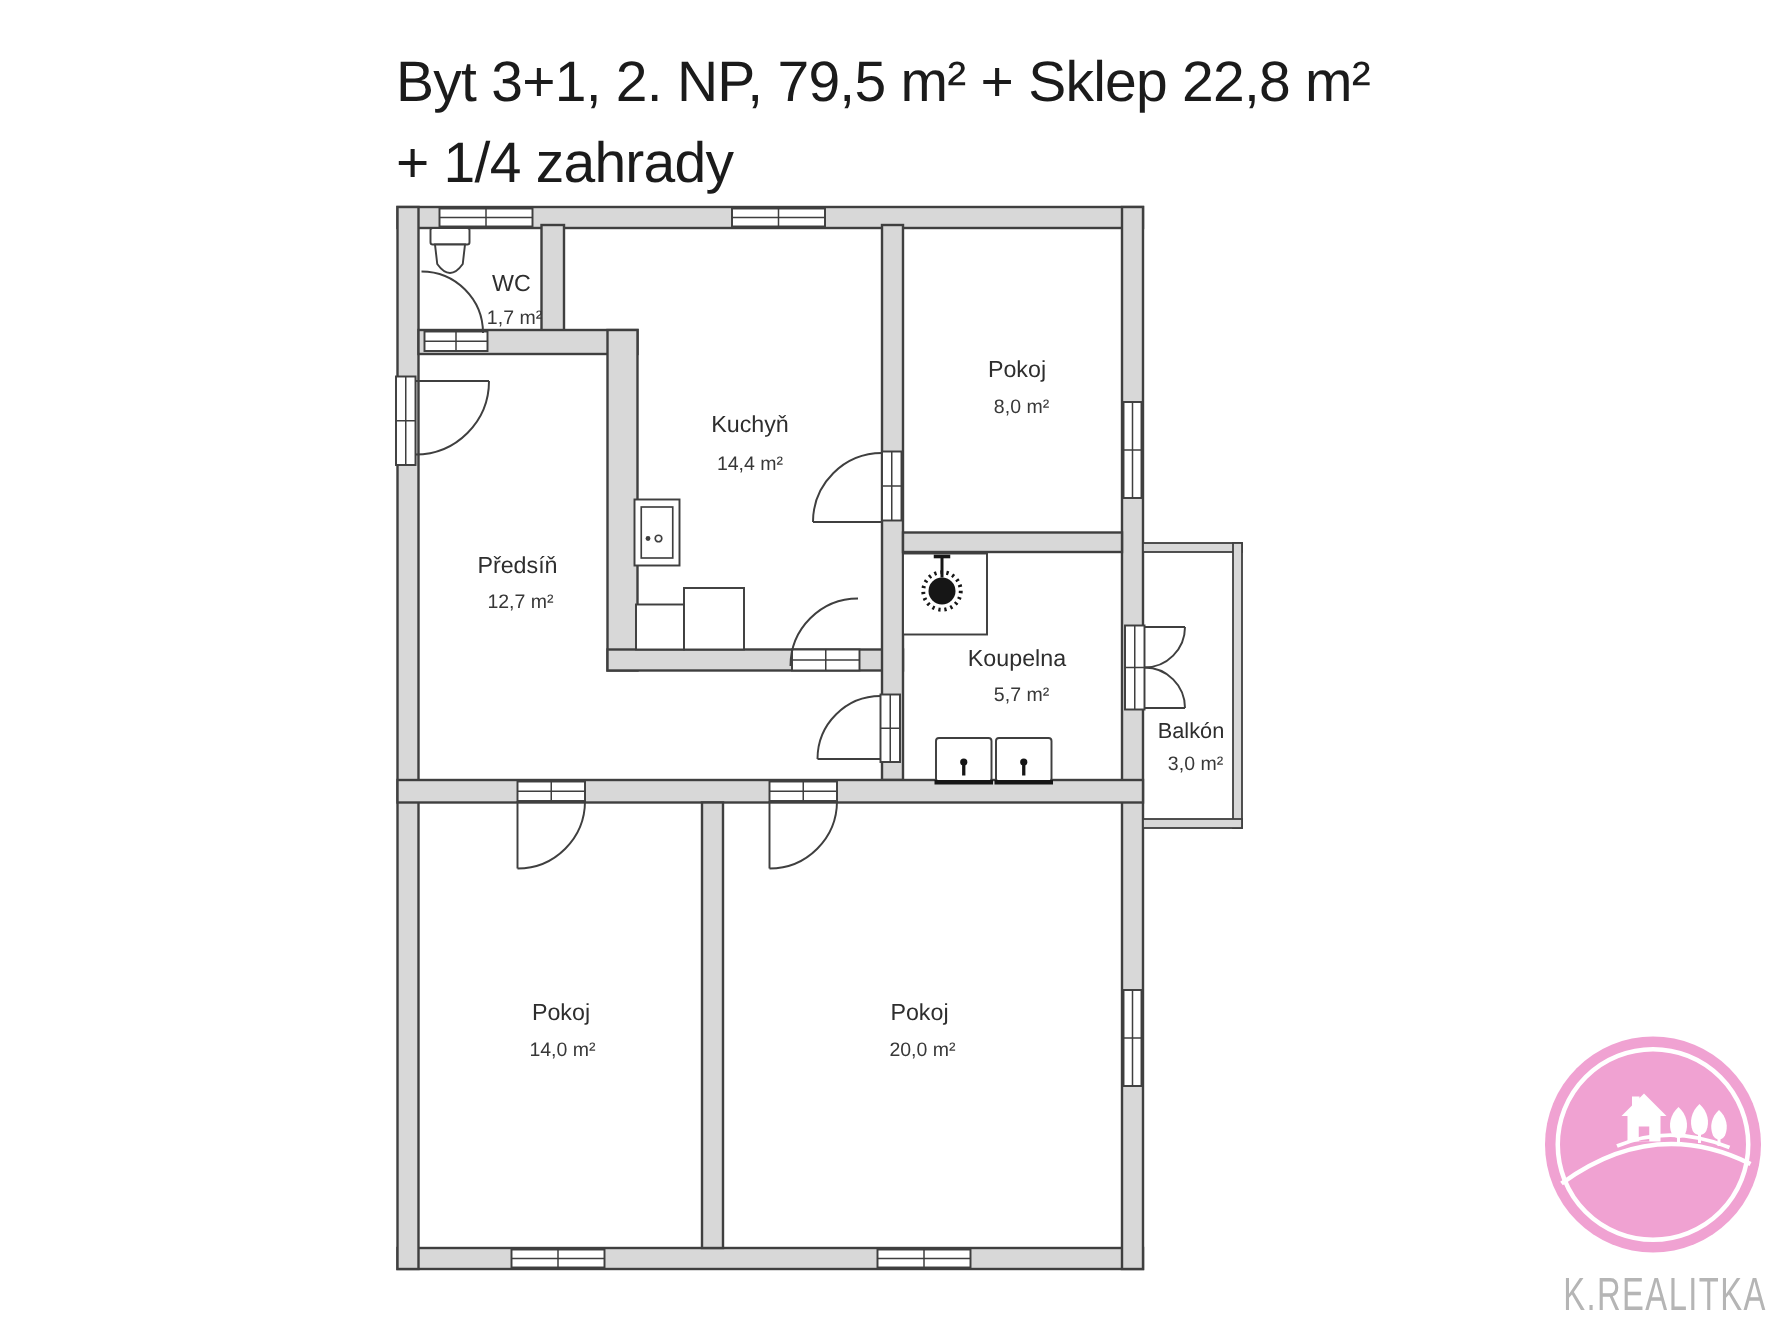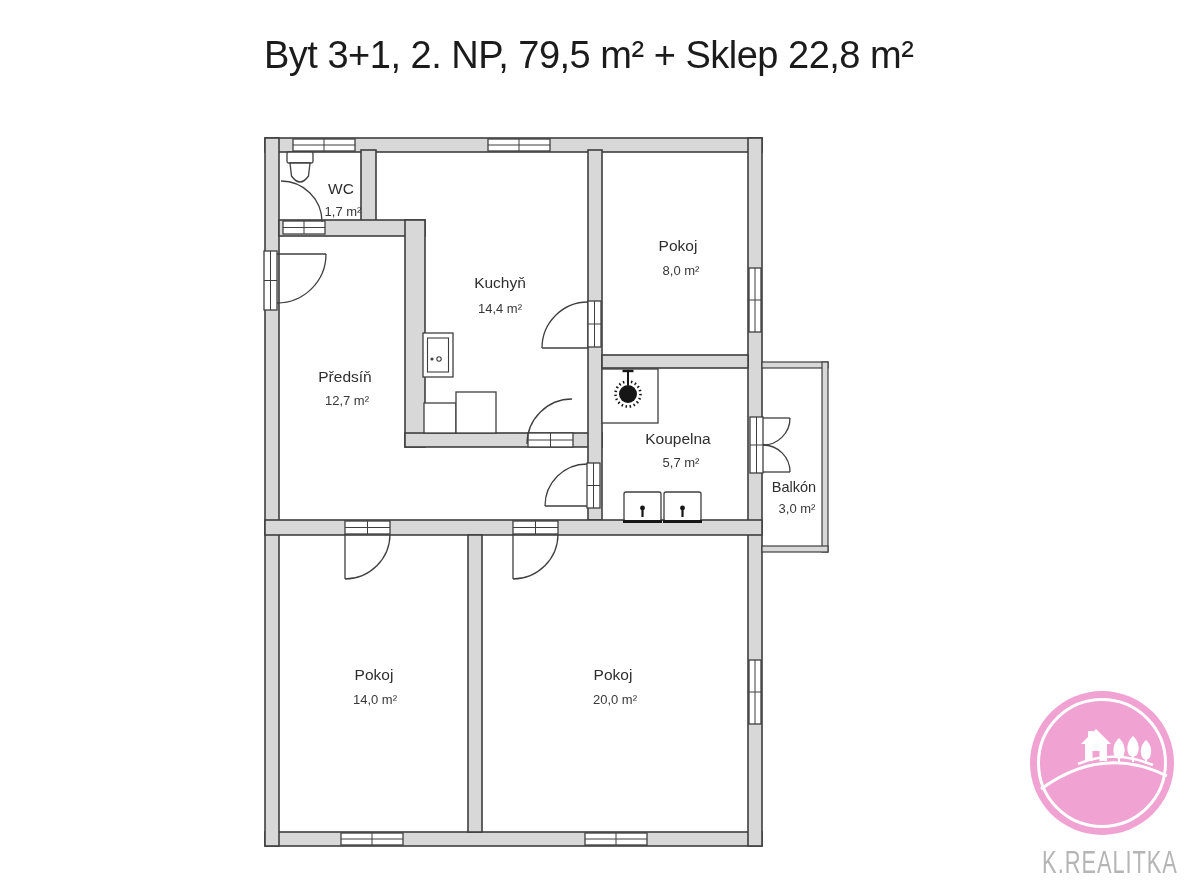--- a/index.html
+++ b/index.html
@@ -21,20 +21,21 @@
              color:#b5b5b5;font-size:23px;letter-spacing:1px;
              transform:scale(0.95,1.35);transform-origin:center top;}
 </style>
 </head>
 <body>
 
 <div id="page">
 
   <div id="title">
     <div>Byt 3+1, 2. NP, 79,5 m² + Sklep 22,8 m²</div>
+    <div>+ 1/4 zahrady</div>
   </div>
 
   <svg width="1188" height="891" viewBox="0 0 1188 891">
 
     <g>
 
       <rect class="wall" x="265" y="138" width="497" height="14"></rect>
       <rect class="wall" x="265" y="832" width="497" height="14"></rect>
       <rect class="wall" x="265" y="138" width="14" height="708"></rect>
       <rect class="wall" x="748" y="138" width="14" height="708"></rect>

